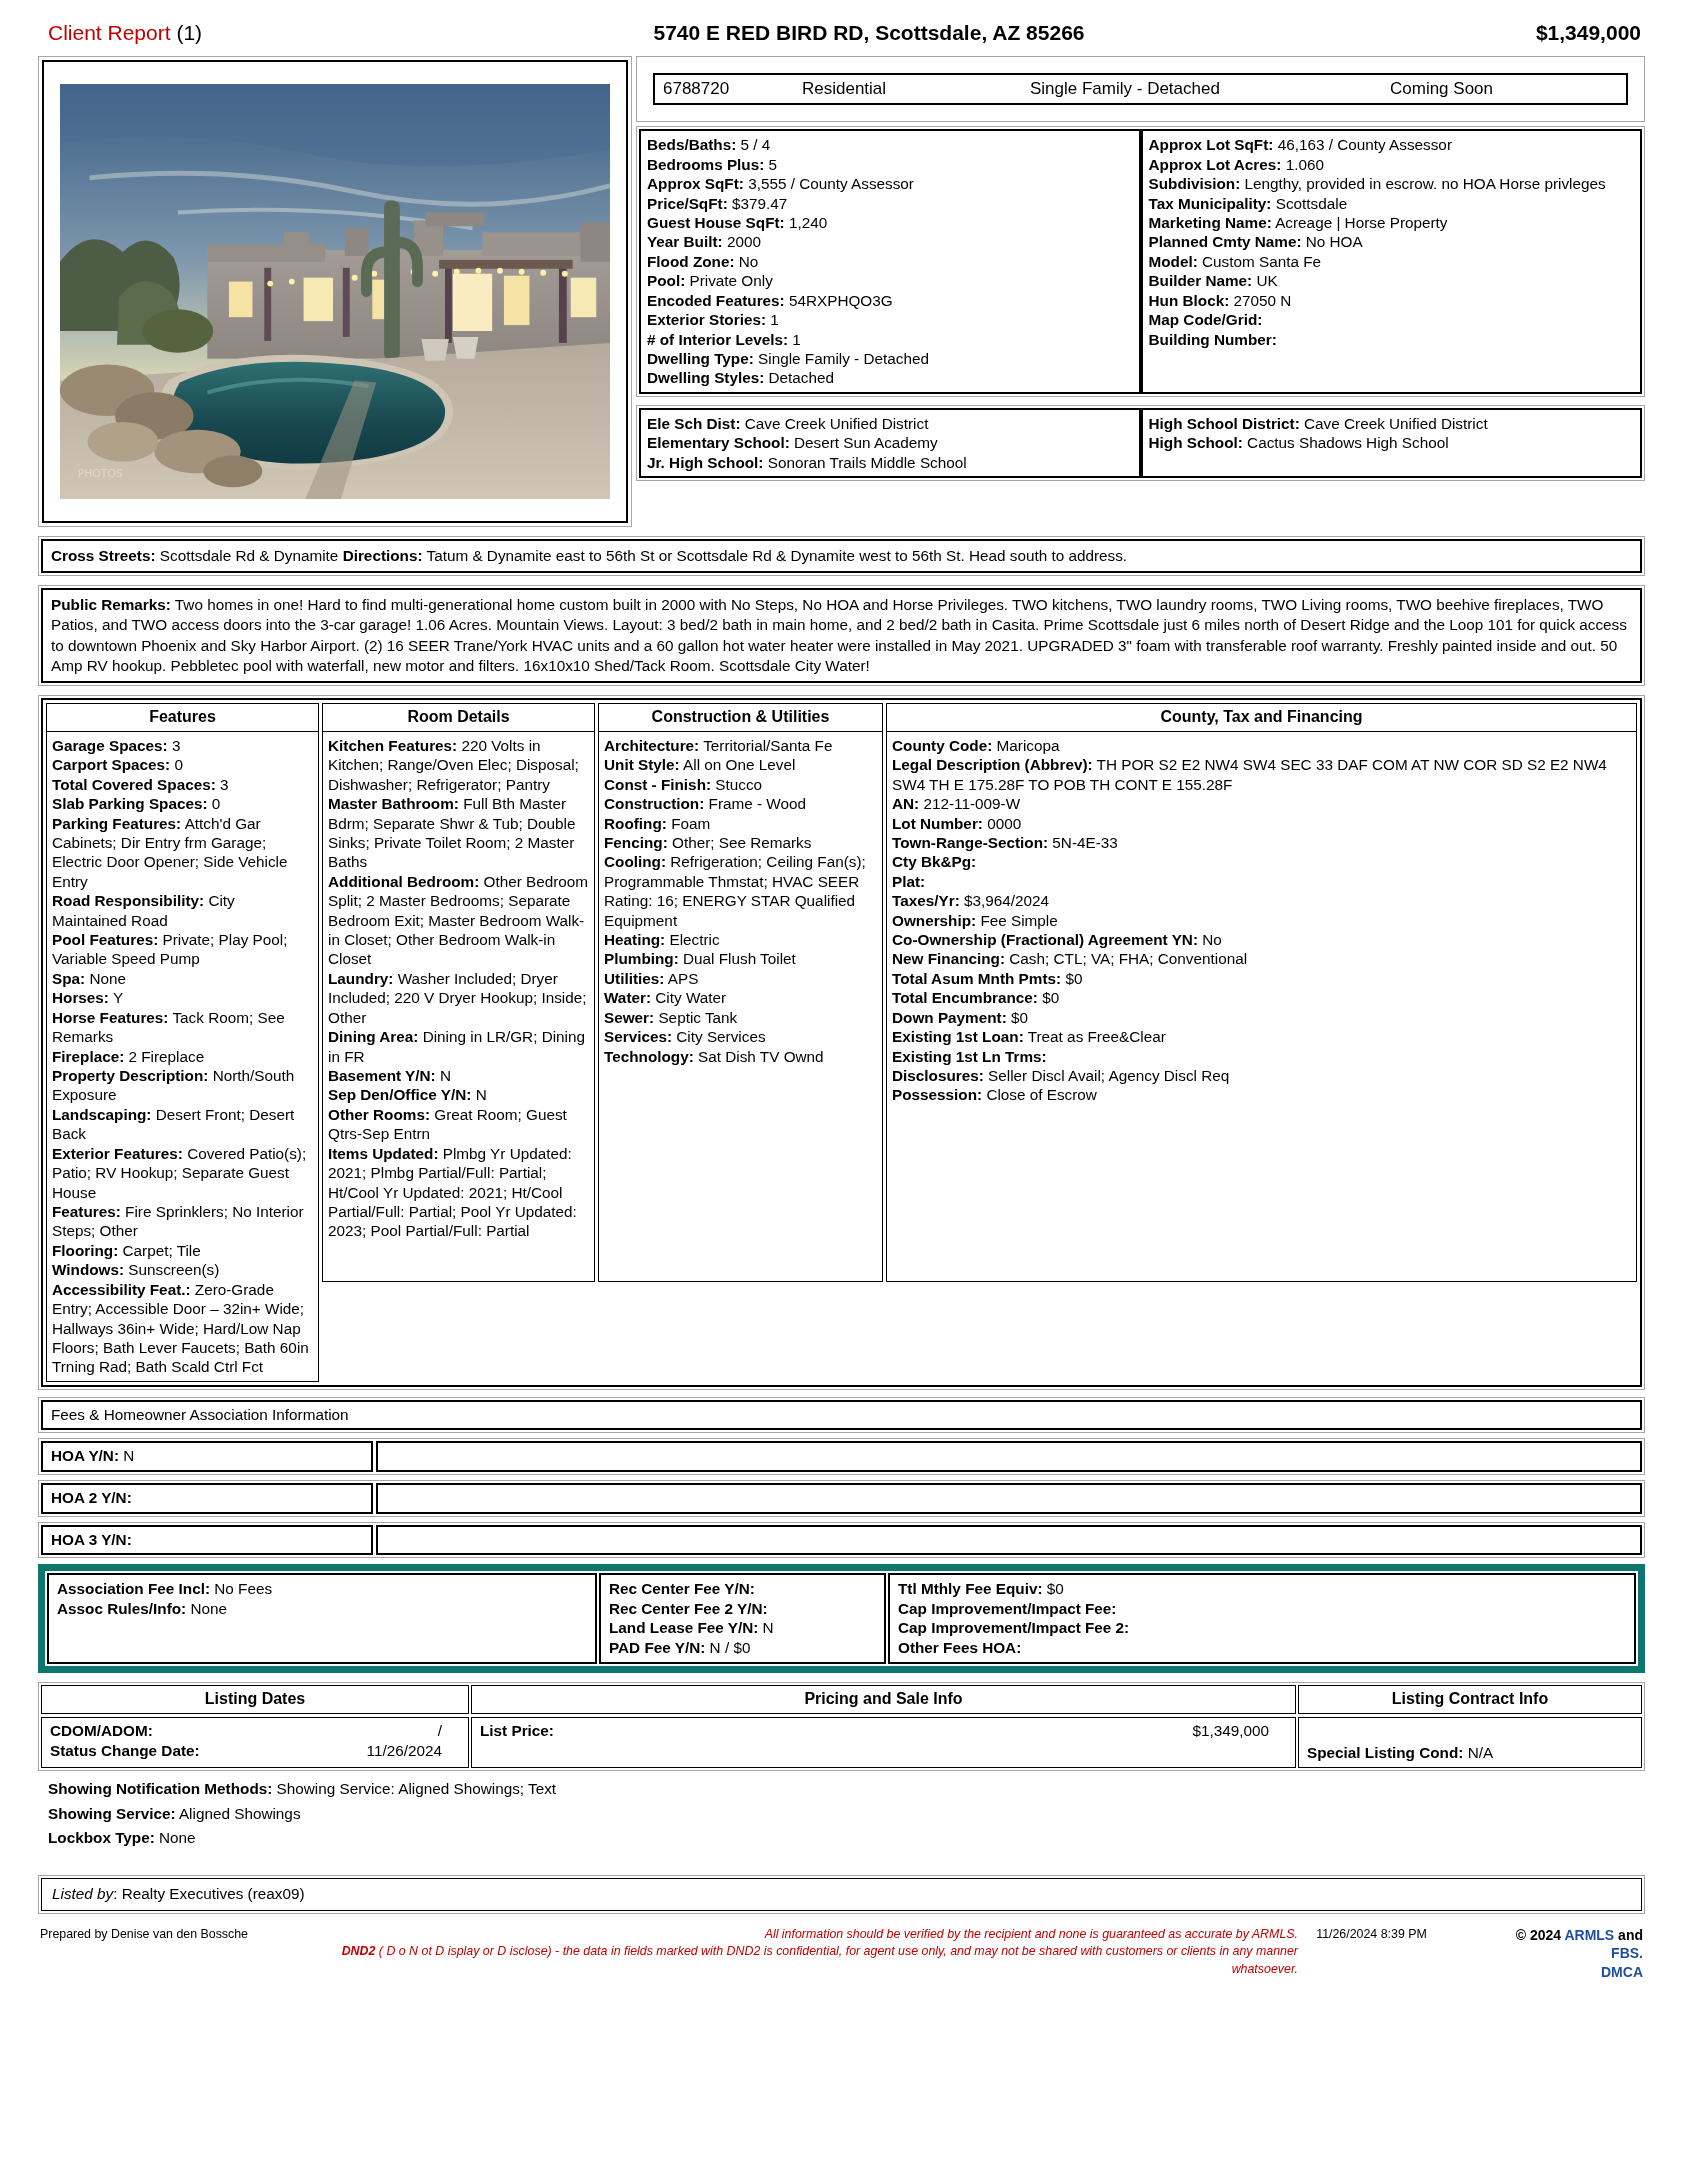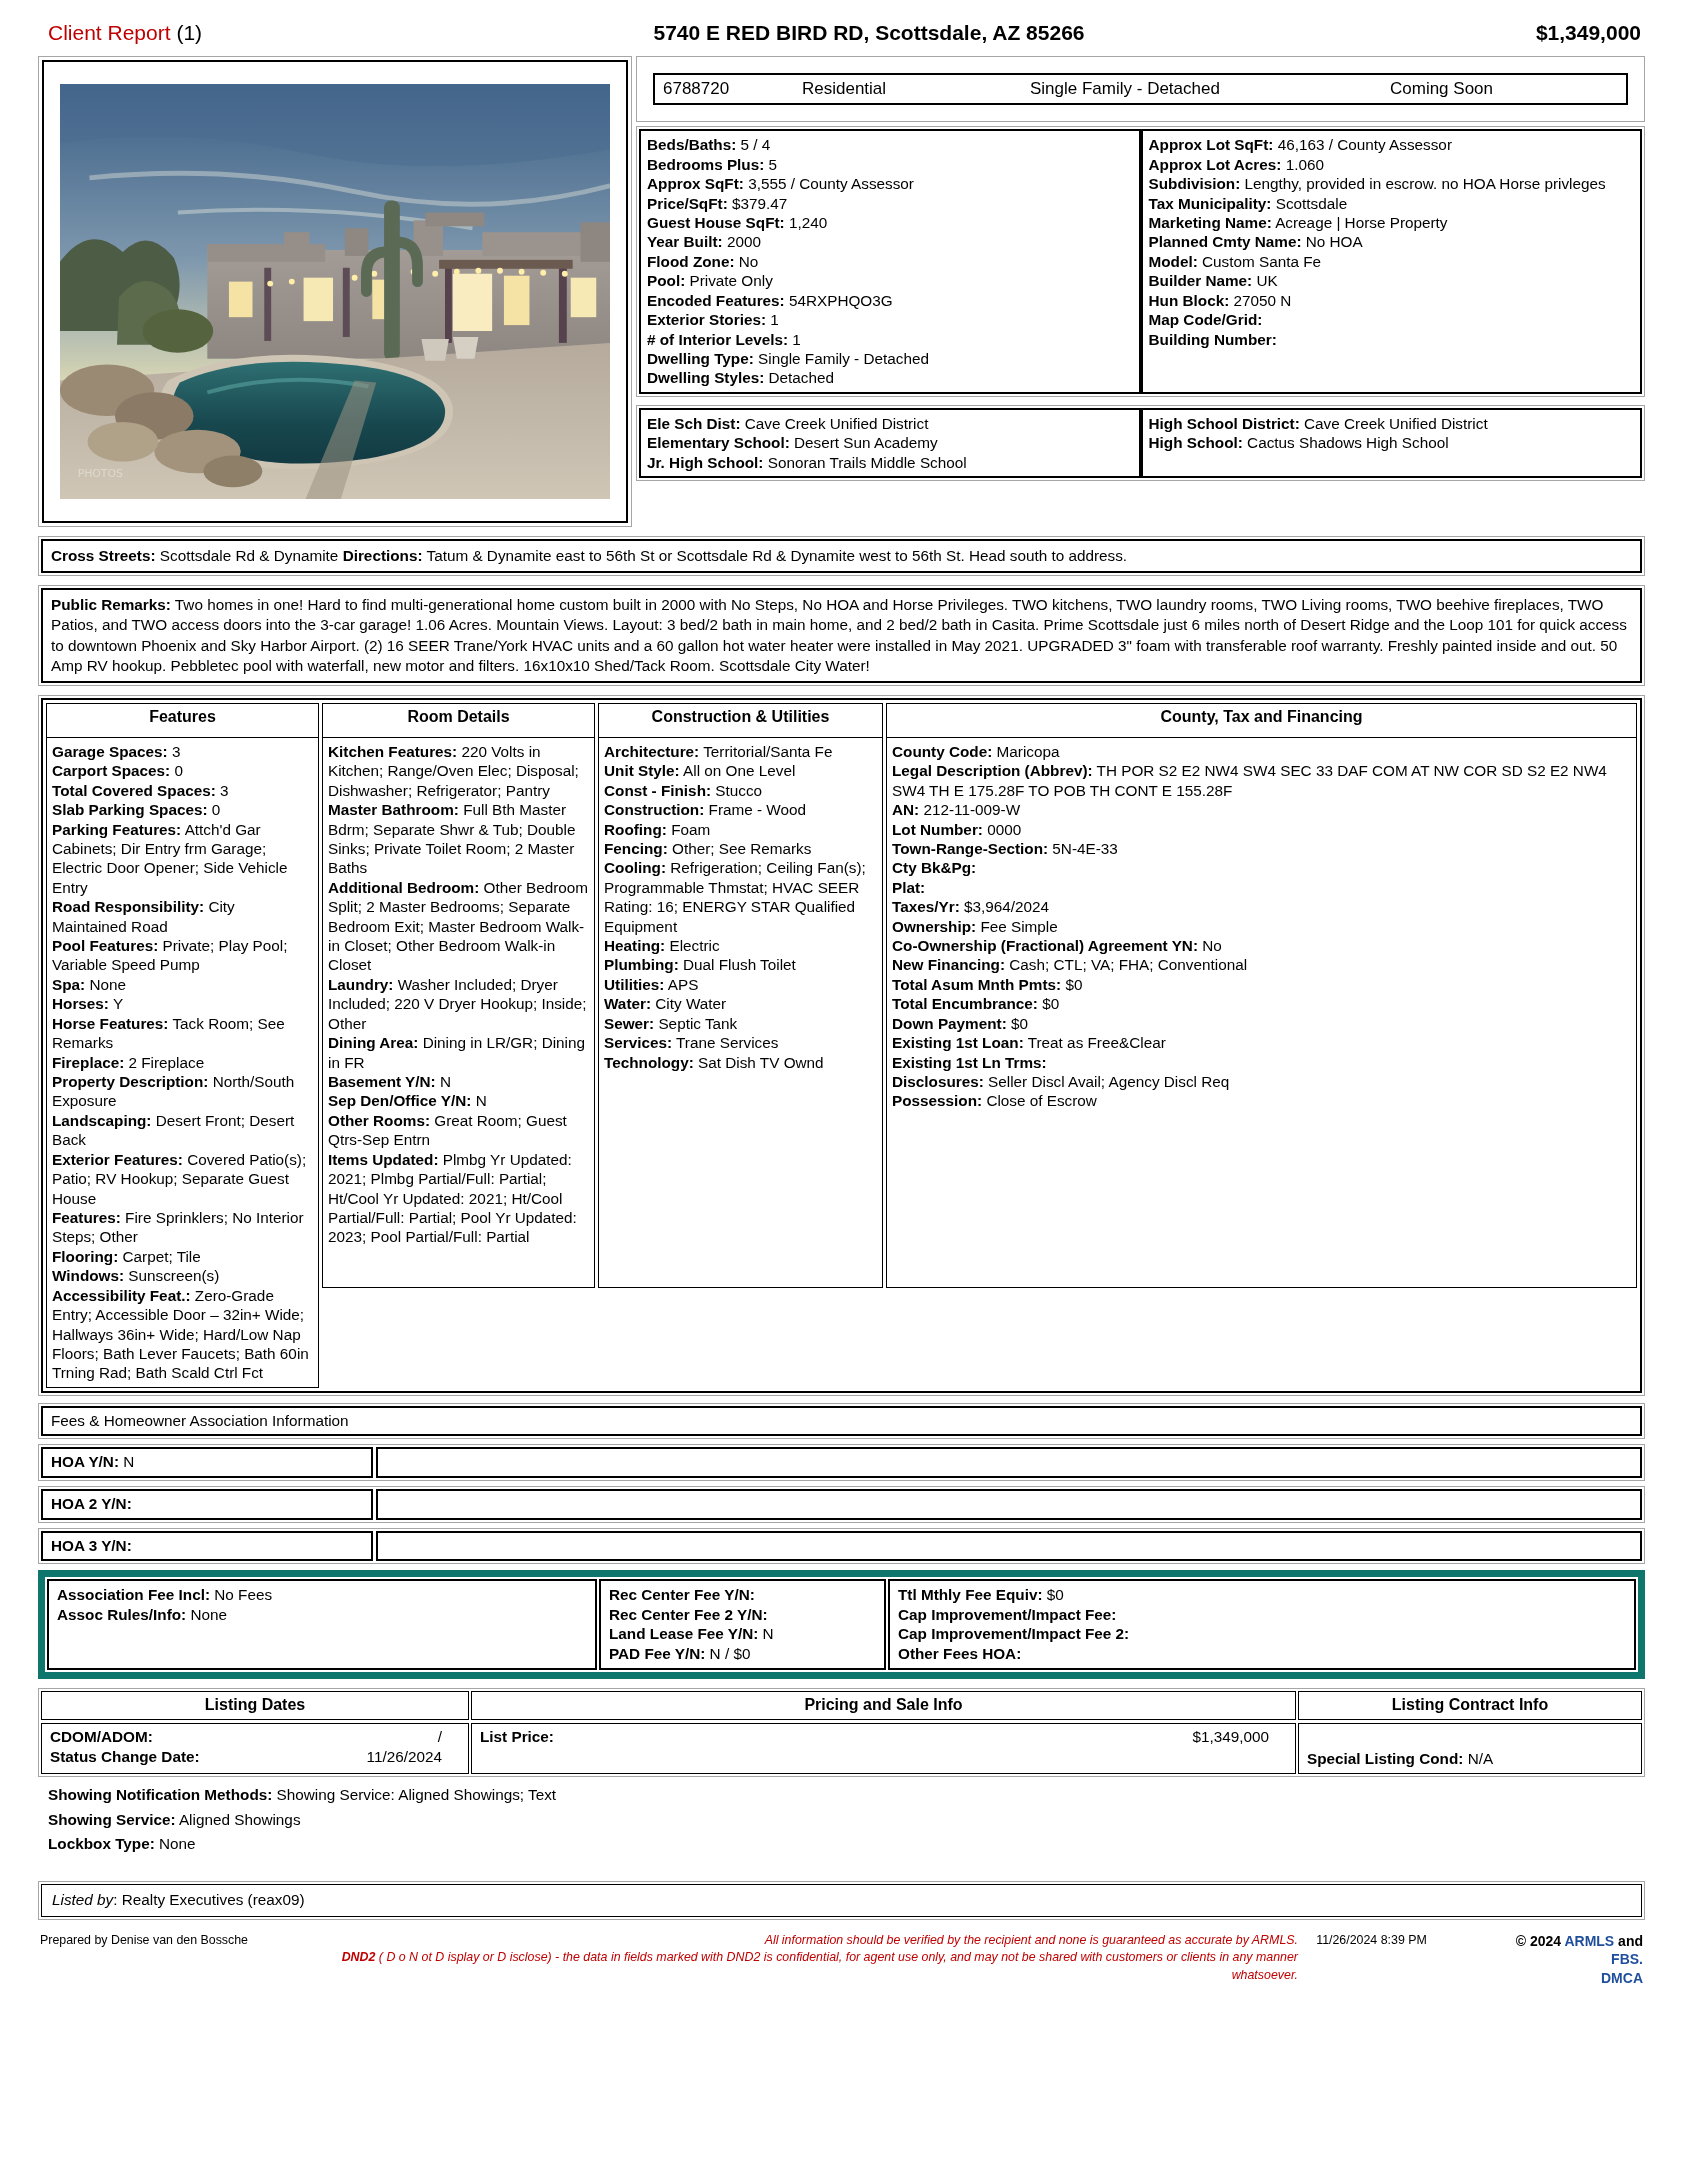--- a/index.html
+++ b/index.html
@@ -53,21 +53,21 @@
 
   
   .cols-outer { border:1px solid #a6a6a6; padding:2px; margin-top:9px; }
   .cols-in { border:2px solid #000; padding:3px; }
   .cols { display:flex; gap:3px; }
   .col { flex:1 1 0; min-width:0; }
   .col.c1 { flex:0 0 273px; }
   .col.c2 { flex:0 0 273px; }
   .col.c3 { flex:0 0 285px; }
   .col.c4 { flex:1 1 auto; }
-  .col-head { border:1px solid #000; text-align:center; font-weight:bold; padding:3px 0 10px; font-size:16px; }
+  .col-head { border:1px solid #000; text-align:center; font-weight:bold; padding:3px 0 4px; font-size:16px; }
   .col-body { border:1px solid #000; border-top:none; padding:4px 5px; min-height:550px; line-height:1.265; }
 
   
   .fees-title { border:1px solid #a6a6a6; padding:2px; margin-top:7px; }
   .fees-title-in { border:2px solid #000; padding:4px 8px; }
   .hoa-row { border:1px solid #a6a6a6; padding:2px; margin-top:5px; display:flex; }
   .hoa-row > div { border:2px solid #000; padding:4px 8px; }
   .hoa-a { width:332px; }
   .hoa-b { flex:1; margin-left:3px; }
   .fee3 { border:7px solid #0f766e; padding:2px; margin-top:6px; display:flex; }
@@ -345,21 +345,21 @@
             <div class="fl"><b>Const - Finish:</b> <span>Stucco</span></div>
             <div class="fl"><b>Construction:</b> <span>Frame - Wood</span></div>
             <div class="fl"><b>Roofing:</b> <span>Foam</span></div>
             <div class="fl"><b>Fencing:</b> <span>Other; See Remarks</span></div>
             <div class="fl"><b>Cooling:</b> <span>Refrigeration; Ceiling Fan(s); Programmable Thmstat; HVAC SEER Rating: 16; ENERGY STAR Qualified Equipment</span></div>
             <div class="fl"><b>Heating:</b> <span>Electric</span></div>
             <div class="fl"><b>Plumbing:</b> <span>Dual Flush Toilet</span></div>
             <div class="fl"><b>Utilities:</b> <span>APS</span></div>
             <div class="fl"><b>Water:</b> <span>City Water</span></div>
             <div class="fl"><b>Sewer:</b> <span>Septic Tank</span></div>
-            <div class="fl"><b>Services:</b> <span>Trane Services</span></div>
+            <div class="fl"><b>Services:</b> <span>City Services</span></div>
             <div class="fl"><b>Technology:</b> <span>Sat Dish TV Ownd</span></div>
           </div>
         </div>
 
         <div class="col c4">
           <div class="col-head">County, Tax and Financing</div>
           <div class="col-body">
             <div class="fl"><b>County Code:</b> <span>Maricopa</span></div>
             <div class="fl"><b>Legal Description (Abbrev):</b> <span>TH POR S2 E2 NW4 SW4 SEC 33 DAF COM AT NW COR SD S2 E2 NW4 SW4 TH E 175.28F TO POB TH CONT E 155.28F</span></div>
             <div class="fl"><b>AN:</b> <span>212-11-009-W</span></div>

